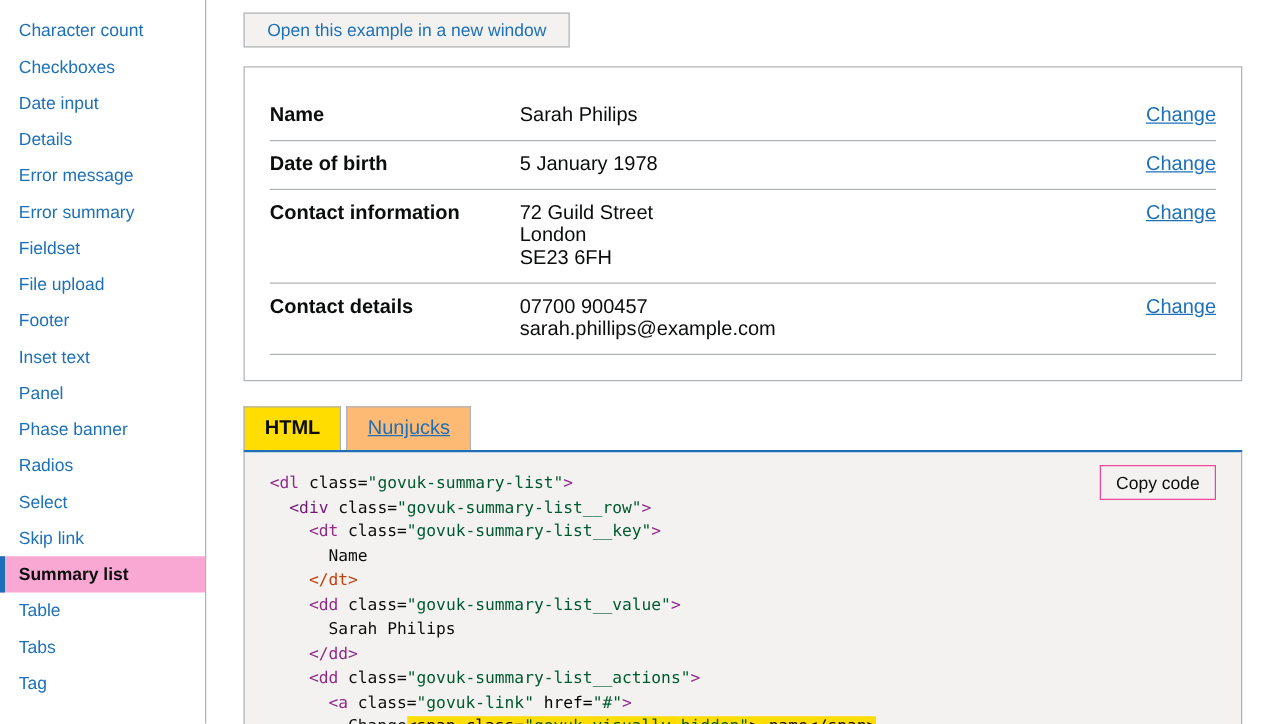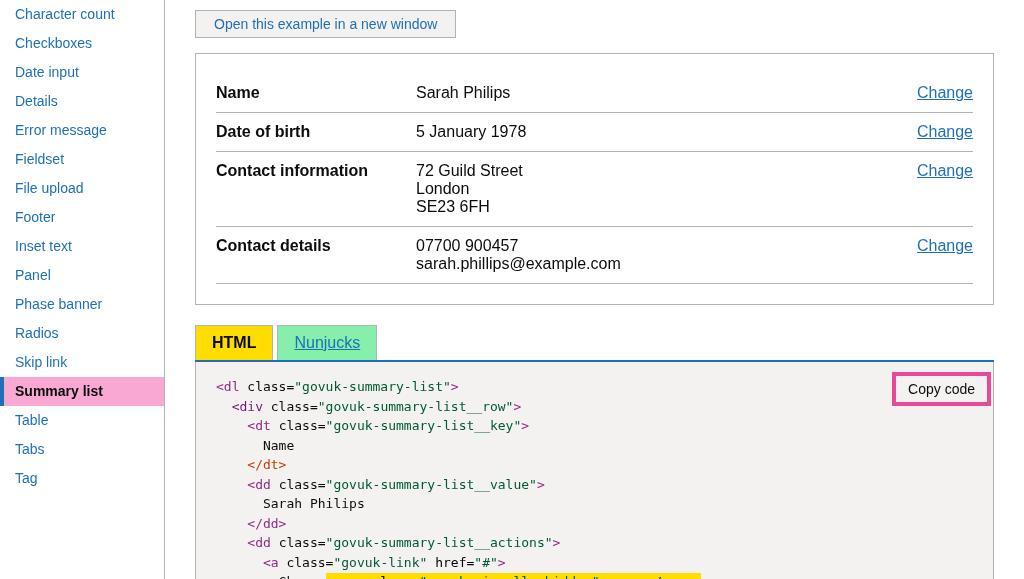--- a/index.html
+++ b/index.html
@@ -9,21 +9,21 @@
       background: #fff;
       color: #0b0c0c;
       display: flex;
       height: 579px;
       overflow: hidden;
     }
     
     .sidebar {
       width: 165px;
       min-width: 165px;
-      padding: 0 0;
+      padding: 10px 0;
       border-right: 1px solid #b1b4b6;
       overflow-y: auto;
       background: #fff;
     }
     .sidebar a {
       display: block;
       padding: 4px 15px;
       color: #1d70b8;
       text-decoration: none;
       font-size: 14px;
@@ -102,71 +102,73 @@
       font-size: 16px;
       font-weight: bold;
       background: #ffdd00;
       color: #0b0c0c;
       border: 1px solid #b1b4b6;
       border-bottom: none;
       margin-right: 4px;
       text-decoration: none;
     }
     .code-tab.inactive {
-      background: #86efac;
+      background: #fdba74;
       color: #1d70b8;
       font-weight: normal;
       text-decoration: underline;
     }
     
     .code-box {
       background: #f3f2f1;
       padding: 15px 20px;
       font-family: monospace;
       font-size: 13px;
       position: relative;
       border: 1px solid #b1b4b6;
       border-top: none;
       line-height: 1.5;
       overflow-x: auto;
     }
     .copy-code-btn {
       position: absolute;
       top: 10px;
-      right: 2px;
+      right: 20px;
       padding: 5px 12px;
       background: #f3f2f1;
-      border: 4px solid #ec4899;
+      border: 1px solid #ec4899;
       font-size: 14px;
       cursor: pointer;
       color: #0b0c0c;
     }
     .code-line { white-space: pre; display: block; }
     .highlight-span {
       background: #ffdd00;
       padding: 1px 0;
     }
   </style>
 </head>
 <body>
 
 <nav class="sidebar">
 
 <a href="#">Character count</a>
     <a href="#">Checkboxes</a>
     <a href="#">Date input</a>
     <a href="#">Details</a>
     <a href="#">Error message</a>
+    <a href="#">Error summary</a>
     <a href="#">Fieldset</a>
     <a href="#">File upload</a>
     <a href="#">Footer</a>
     <a href="#">Inset text</a>
     <a href="#">Panel</a>
     <a href="#">Phase banner</a>
     <a href="#">Radios</a>
+    <a href="#">Select</a>
     <a href="#">Skip link</a>
     <a href="#" class="active">Summary list</a>
     <a href="#">Table</a>
     <a href="#">Tabs</a>
     <a href="#">Tag</a>
   </nav>
 
 <main class="main">
   <a class="open-new-window" href="#">Open this example in a new window</a>
 

